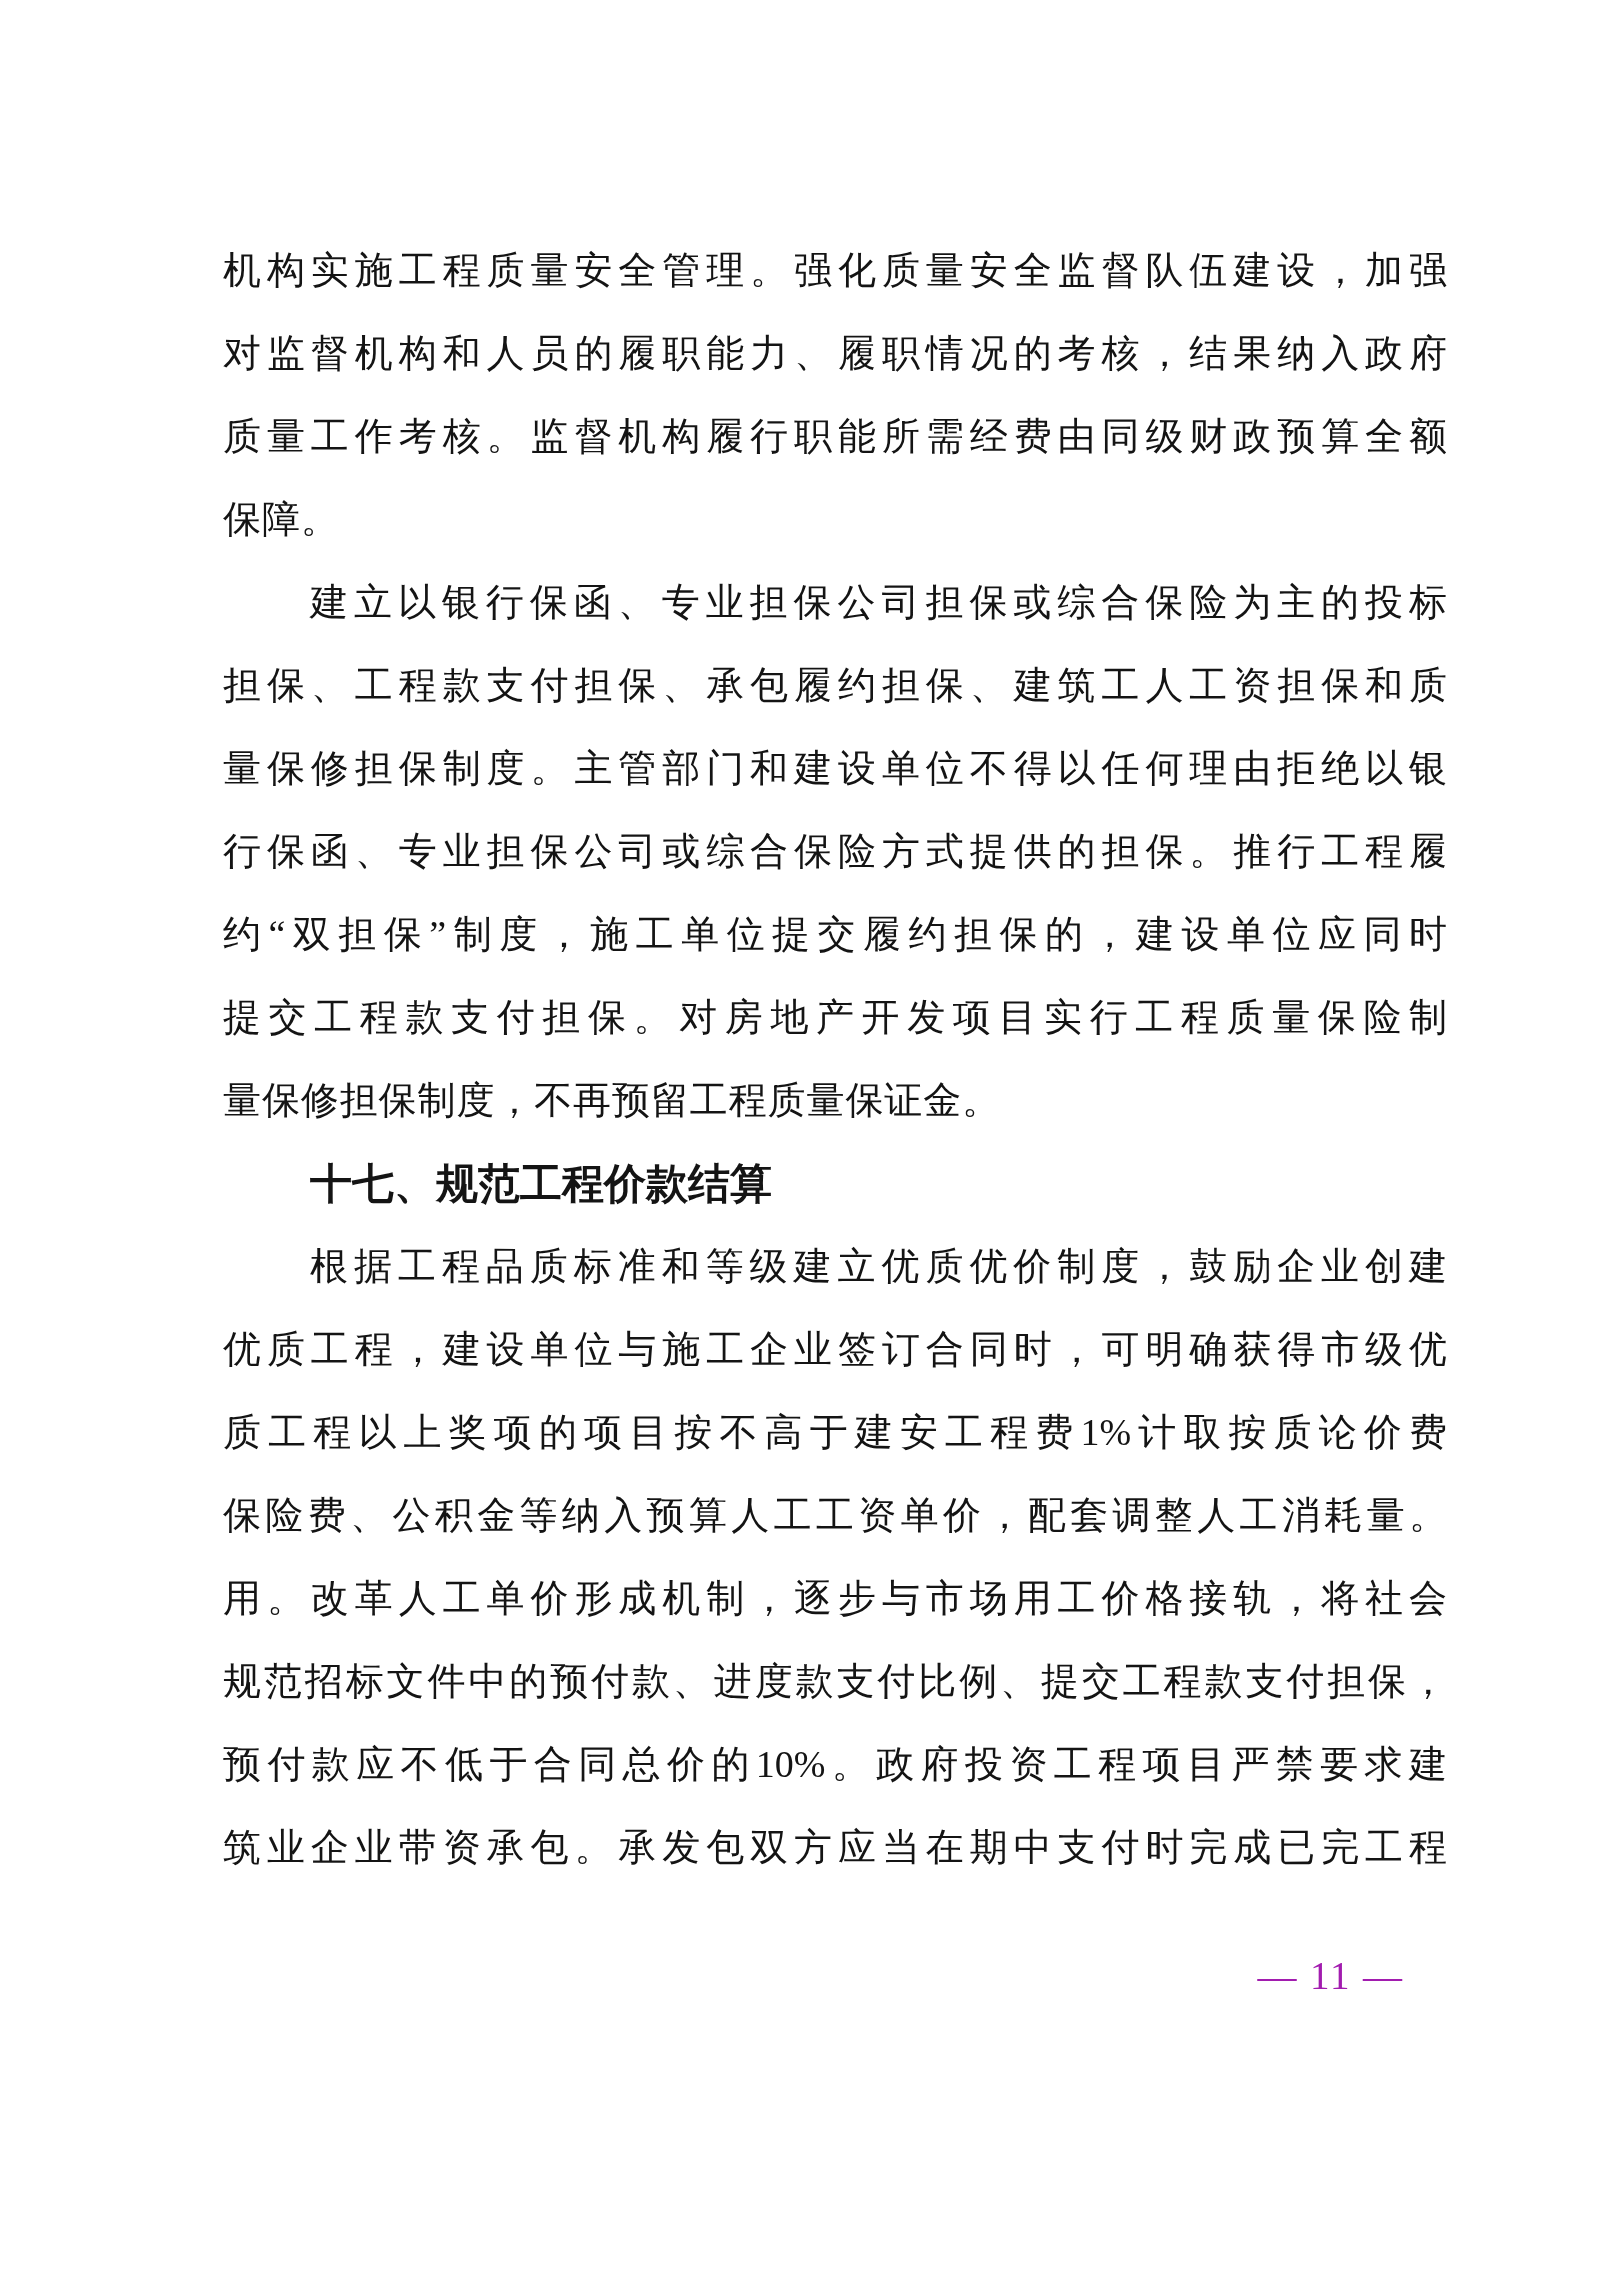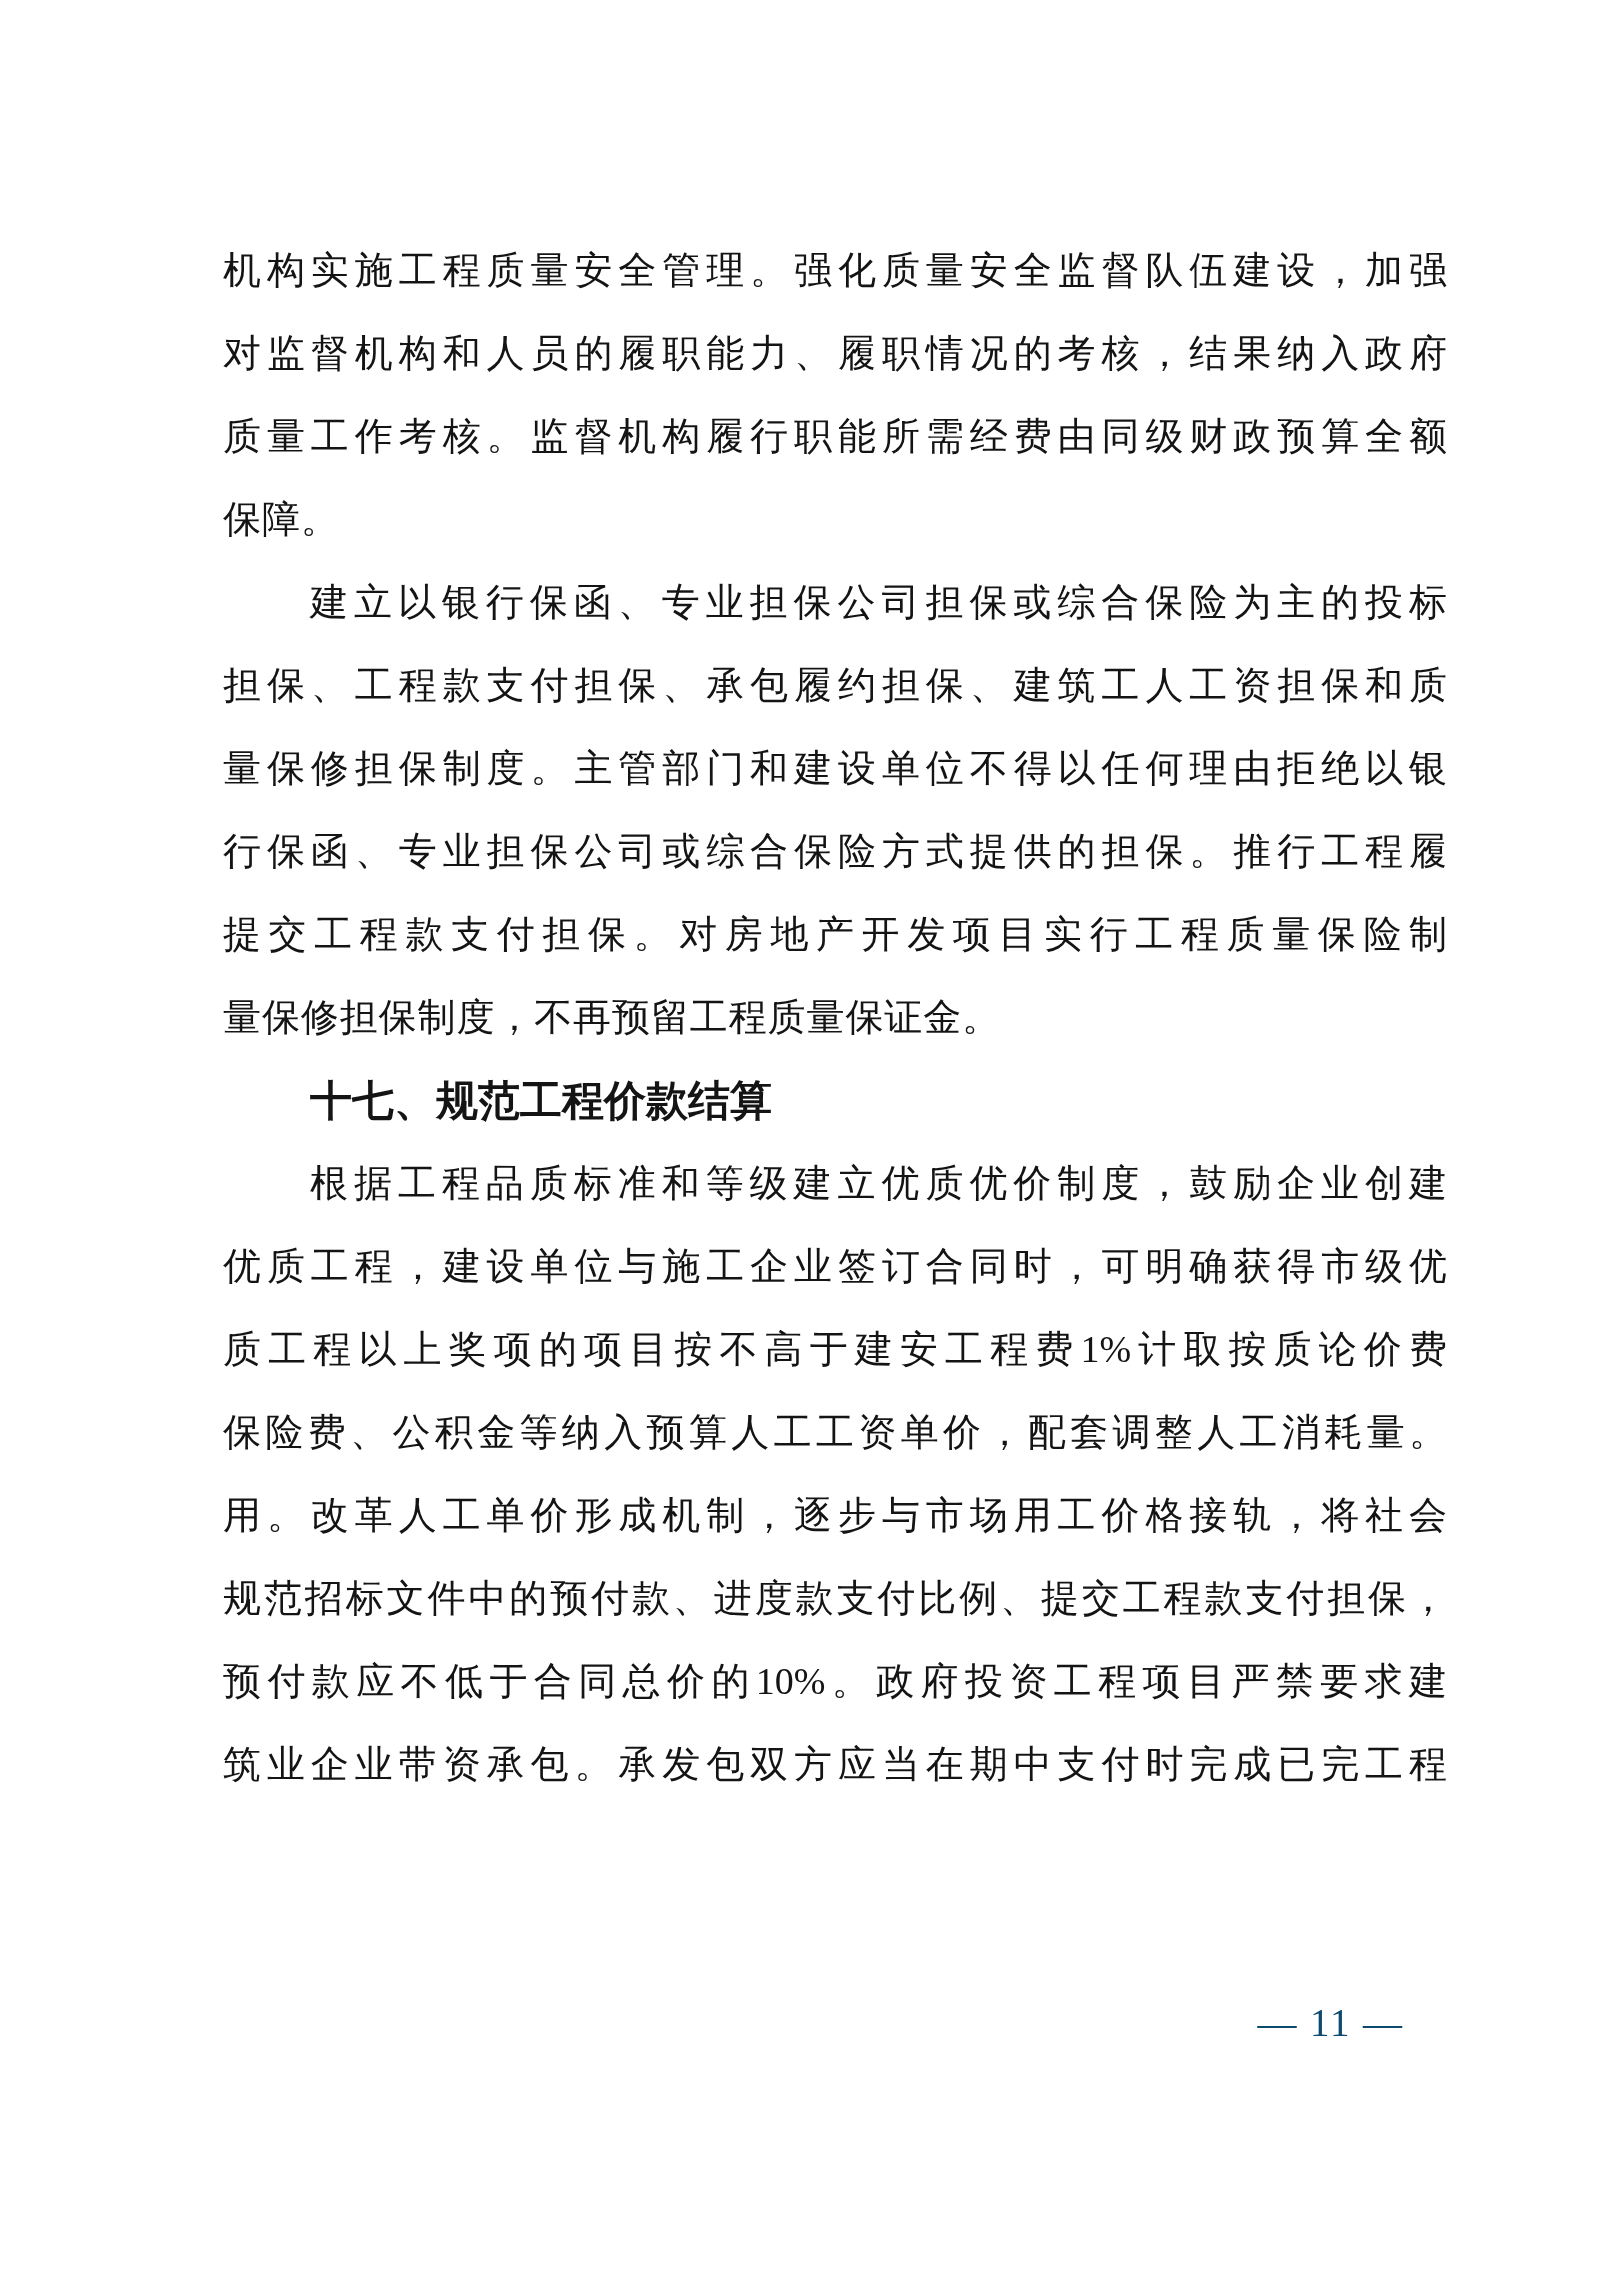--- a/index.html
+++ b/index.html
@@ -41,43 +41,44 @@
   }
   .line.indent { padding-left: 87px; }
   .line.heading {
     font-family: "Liberation Sans", "DejaVu Sans", sans-serif;
     font-weight: 700;
     font-size: 42px;
     letter-spacing: 0;
   }
   .page-number {
     position: absolute;
-    top: 1981px;
+    top: 1934px;
     right: 213px;
     height: 83px;
     line-height: 83px;
     font-size: 39px;
     letter-spacing: 1.9px;
     font-family: "Liberation Serif", "DejaVu Serif", serif;
-    color: #0c4a6e;
+    color: #a21caf;
   }
 </style>
 </head>
 <body>
 
 <main class="page">
   <section class="body-text" id="document-lines">
       <div class="line justify">机构实施工程质量安全管理。强化质量安全监督队伍建设，加强</div>
       <div class="line justify">对监督机构和人员的履职能力、履职情况的考核，结果纳入政府</div>
       <div class="line justify">质量工作考核。监督机构履行职能所需经费由同级财政预算全额</div>
       <div class="line">保障。</div>
       <div class="line indent justify">建立以银行保函、专业担保公司担保或综合保险为主的投标</div>
       <div class="line justify">担保、工程款支付担保、承包履约担保、建筑工人工资担保和质</div>
       <div class="line justify">量保修担保制度。主管部门和建设单位不得以任何理由拒绝以银</div>
       <div class="line justify">行保函、专业担保公司或综合保险方式提供的担保。推行工程履</div>
+      <div class="line justify">约“双担保”制度，施工单位提交履约担保的，建设单位应同时</div>
       <div class="line justify">提交工程款支付担保。对房地产开发项目实行工程质量保险制</div>
       <div class="line">量保修担保制度，不再预留工程质量保证金。</div>
       <div class="line heading indent">十七、规范工程价款结算</div>
       <div class="line indent justify">根据工程品质标准和等级建立优质优价制度，鼓励企业创建</div>
       <div class="line justify">优质工程，建设单位与施工企业签订合同时，可明确获得市级优</div>
       <div class="line justify">质工程以上奖项的项目按不高于建安工程费1%计取按质论价费</div>
       <div class="line justify">保险费、公积金等纳入预算人工工资单价，配套调整人工消耗量。</div>
       <div class="line justify">用。改革人工单价形成机制，逐步与市场用工价格接轨，将社会</div>
       <div class="line justify">规范招标文件中的预付款、进度款支付比例、提交工程款支付担保，</div>
       <div class="line justify">预付款应不低于合同总价的10%。政府投资工程项目严禁要求建</div>

